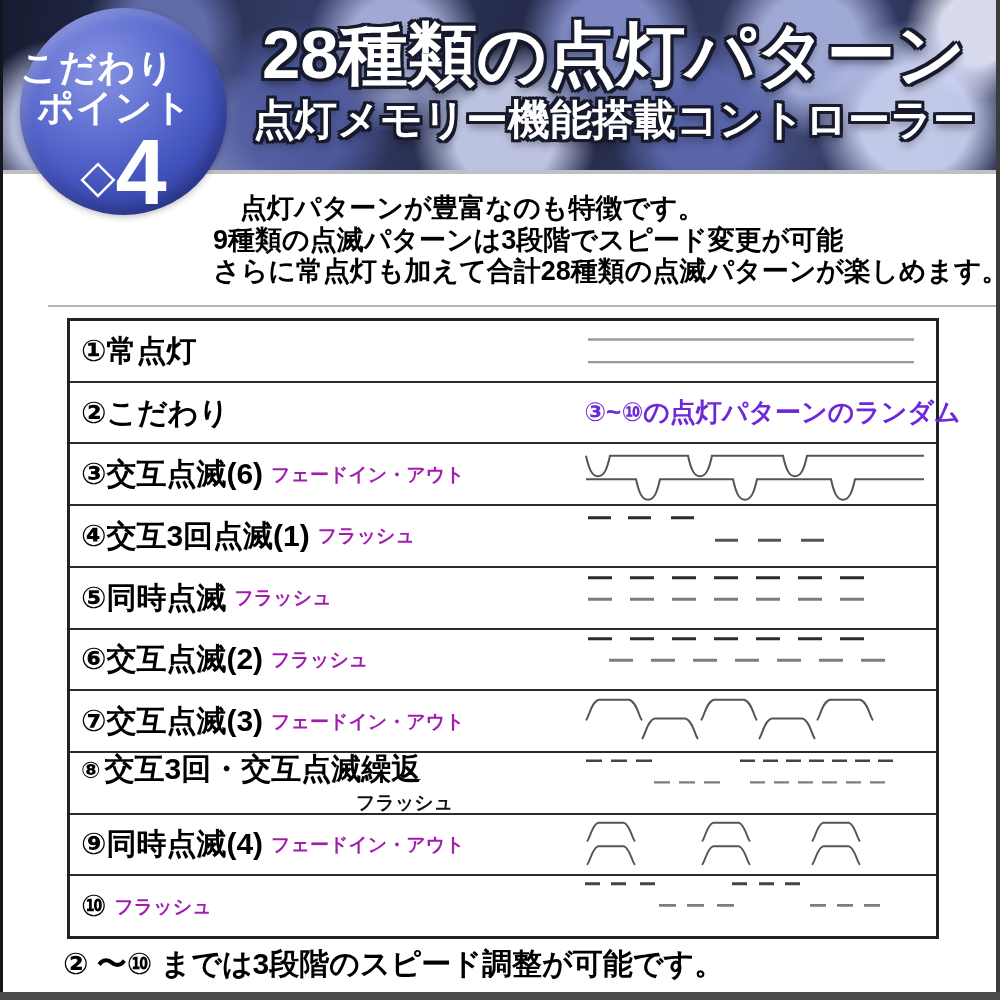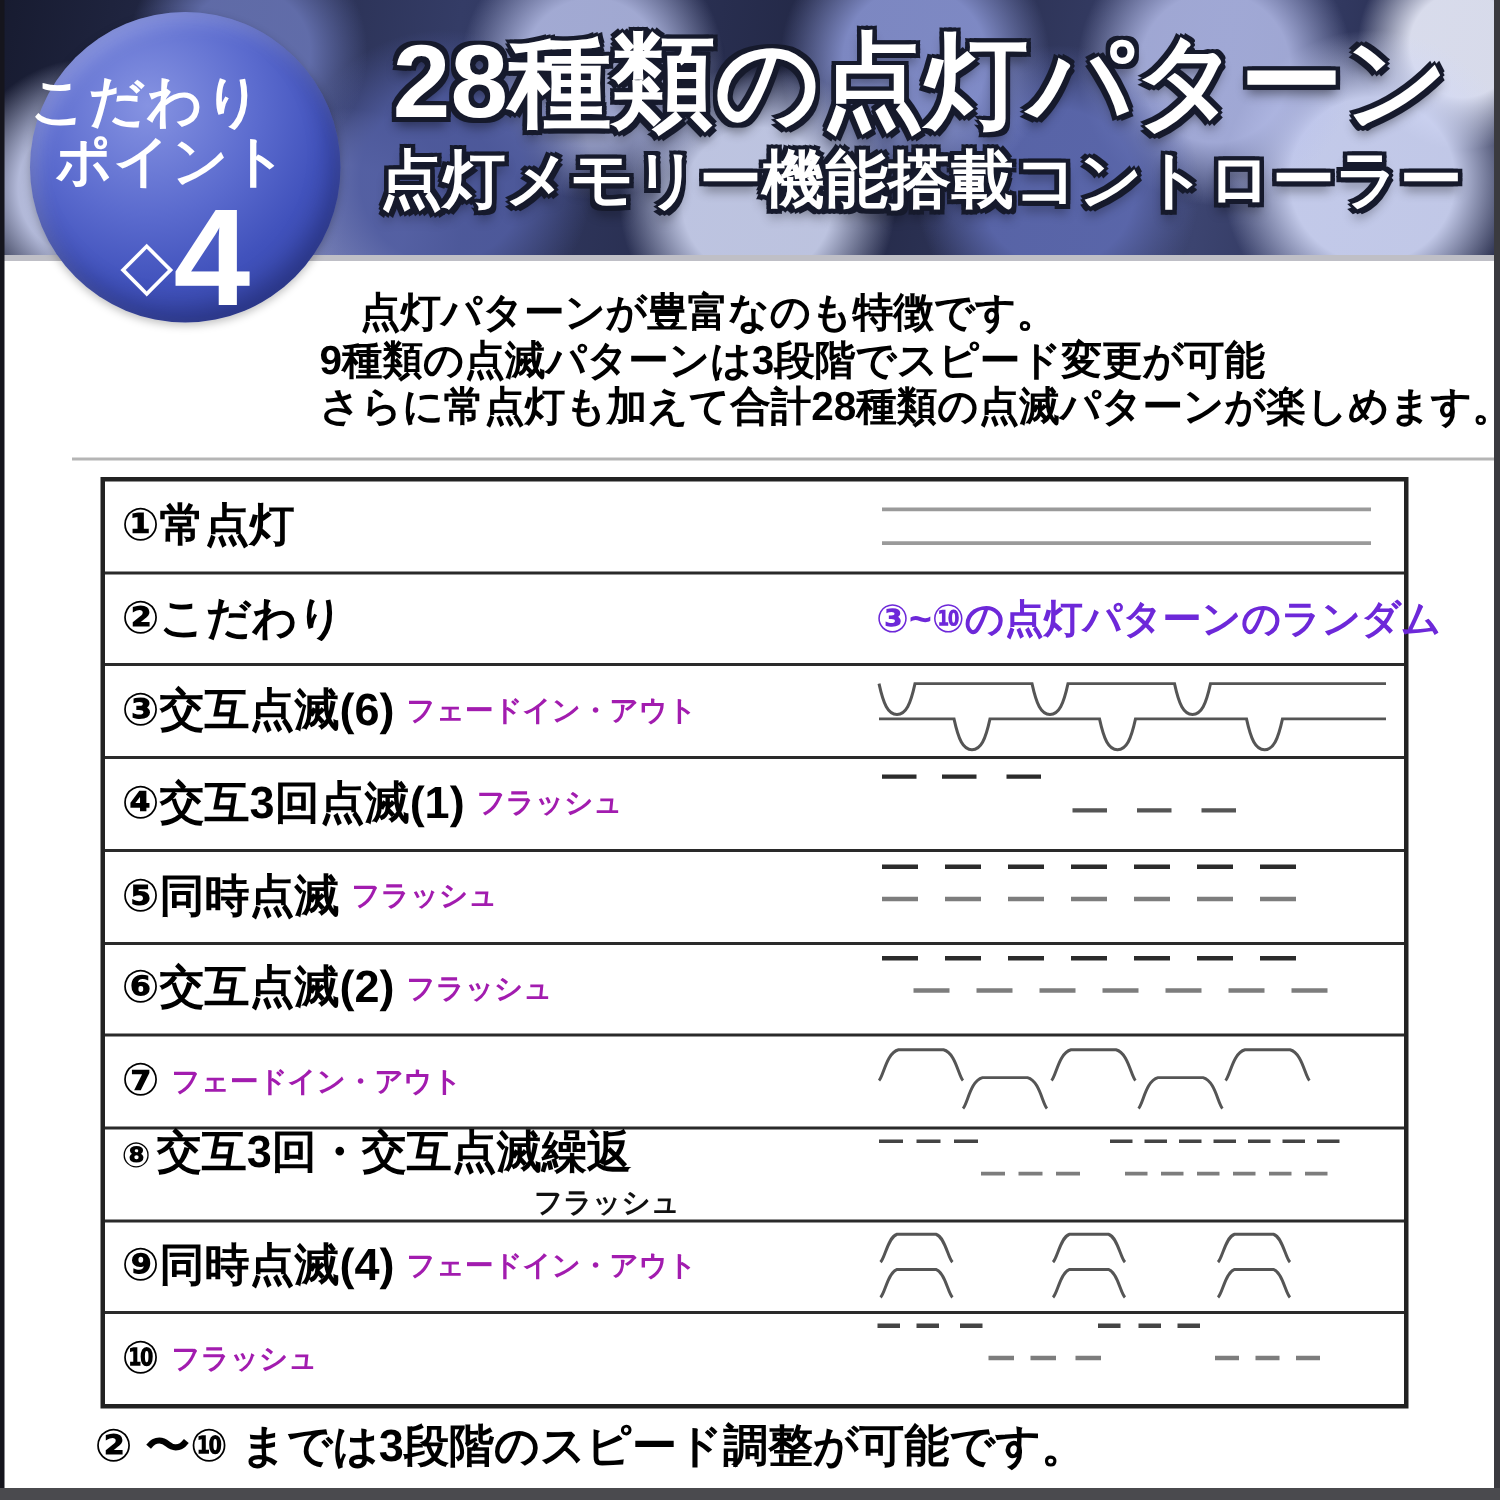--- a/index.html
+++ b/index.html
@@ -192,20 +192,21 @@
         <svg viewBox="0 0 352 61" preserveAspectRatio="none">
           <path d="M4,9 h24 m18,0 h24 m18,0 h24 m18,0 h24 m18,0 h24 m18,0 h24 m18,0 h24" stroke="#2b2b2b" stroke-width="3" fill="none"></path>
           <path d="M25,31 h24 m18,0 h24 m18,0 h24 m18,0 h24 m18,0 h24 m18,0 h24 m18,0 h24" stroke="#7d7d7d" stroke-width="3" fill="none"></path>
         </svg>
       </div>
     </div>
 
     <div class="prow">
       <div class="plabel">
         <span class="pnum">⑦</span>
+          <span class="pname">交互点滅(3)</span>
           <span class="psub">フェードイン・アウト</span>
       </div>
       <div class="wave">
         <svg viewBox="0 0 352 61" preserveAspectRatio="none">
           <path d="M2,30 c3,-3 5,-19 13,-21 h30 c8,2 10,18 13,21" stroke="#555" stroke-width="2" fill="none"></path>
           <path d="M117,30 c3,-3 5,-19 13,-21 h30 c8,2 10,18 13,21" stroke="#555" stroke-width="2" fill="none"></path>
           <path d="M233,30 c3,-3 5,-19 13,-21 h30 c8,2 10,18 13,21" stroke="#555" stroke-width="2" fill="none"></path>
           <path d="M58,49 c3,-3 5,-19 13,-21 h30 c8,2 10,18 13,21" stroke="#555" stroke-width="2" fill="none"></path>
           <path d="M175,49 c3,-3 5,-19 13,-21 h30 c8,2 10,18 13,21" stroke="#555" stroke-width="2" fill="none"></path>
         </svg>

